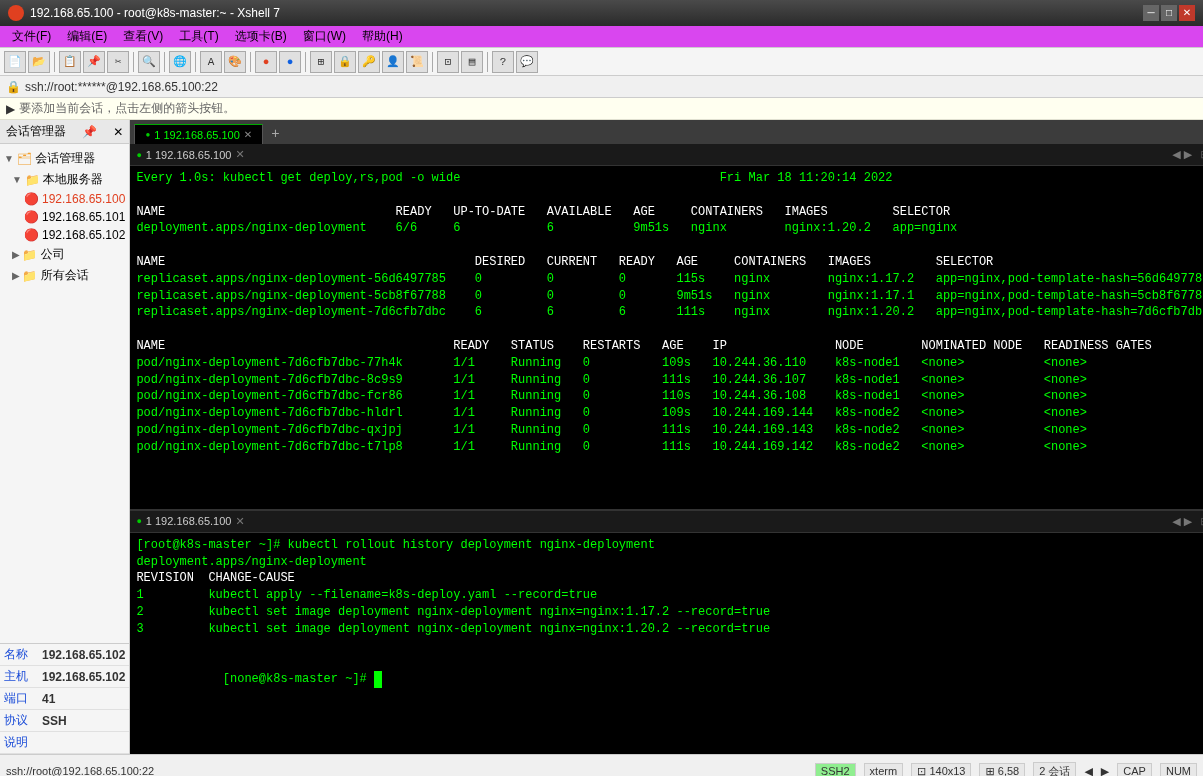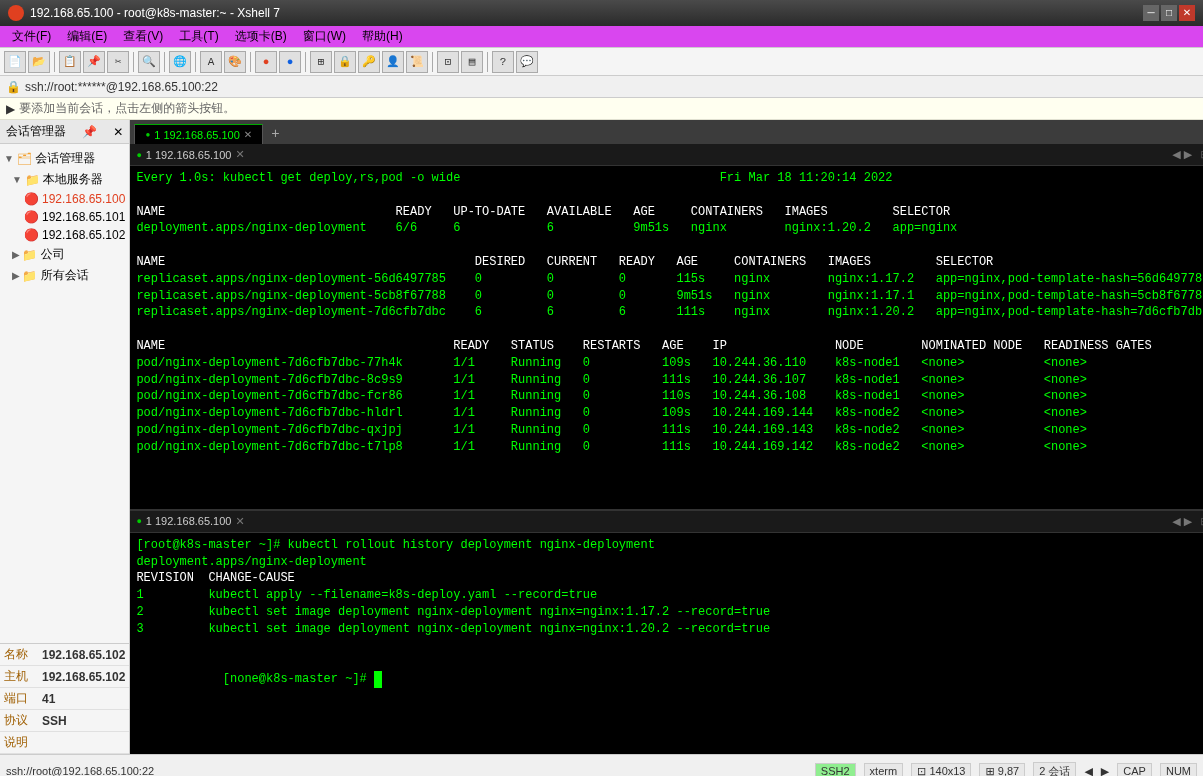--- a/index.html
+++ b/index.html
@@ -167,21 +167,21 @@
     }
     .session-info table {
       width: 100%;
       border-collapse: collapse;
     }
     .session-info td {
       padding: 2px 4px;
       border-bottom: 1px solid #e0e0e0;
     }
     .session-info td:first-child {
-      color: #a16207;
+      color: #1d4ed8;
       width: 38px;
       font-family: Liberation Mono, monospace;
     }
     .session-info td:last-child {
       color: #333;
       font-weight: bold;
     }
 
     
     .terminal-area {
@@ -502,20 +502,20 @@
 <div class="status-bar">
   <span class="status-left">ssh://root@192.168.65.100:22</span>
   <span class="status-badge green">SSH2</span>
   <span class="status-badge">xterm</span>
   <span class="status-badge">
     <span>⊡</span>
     <span>140x13</span>
   </span>
   <span class="status-badge">
     <span>⊞</span>
-    <span>9,87</span>
+    <span>6,58</span>
   </span>
   <span class="status-badge">2 会话</span>
   <span>◀</span>
   <span>▶</span>
   <span class="status-badge">CAP</span>
   <span class="status-badge">NUM</span>
 </div>
 
 </body></html>

